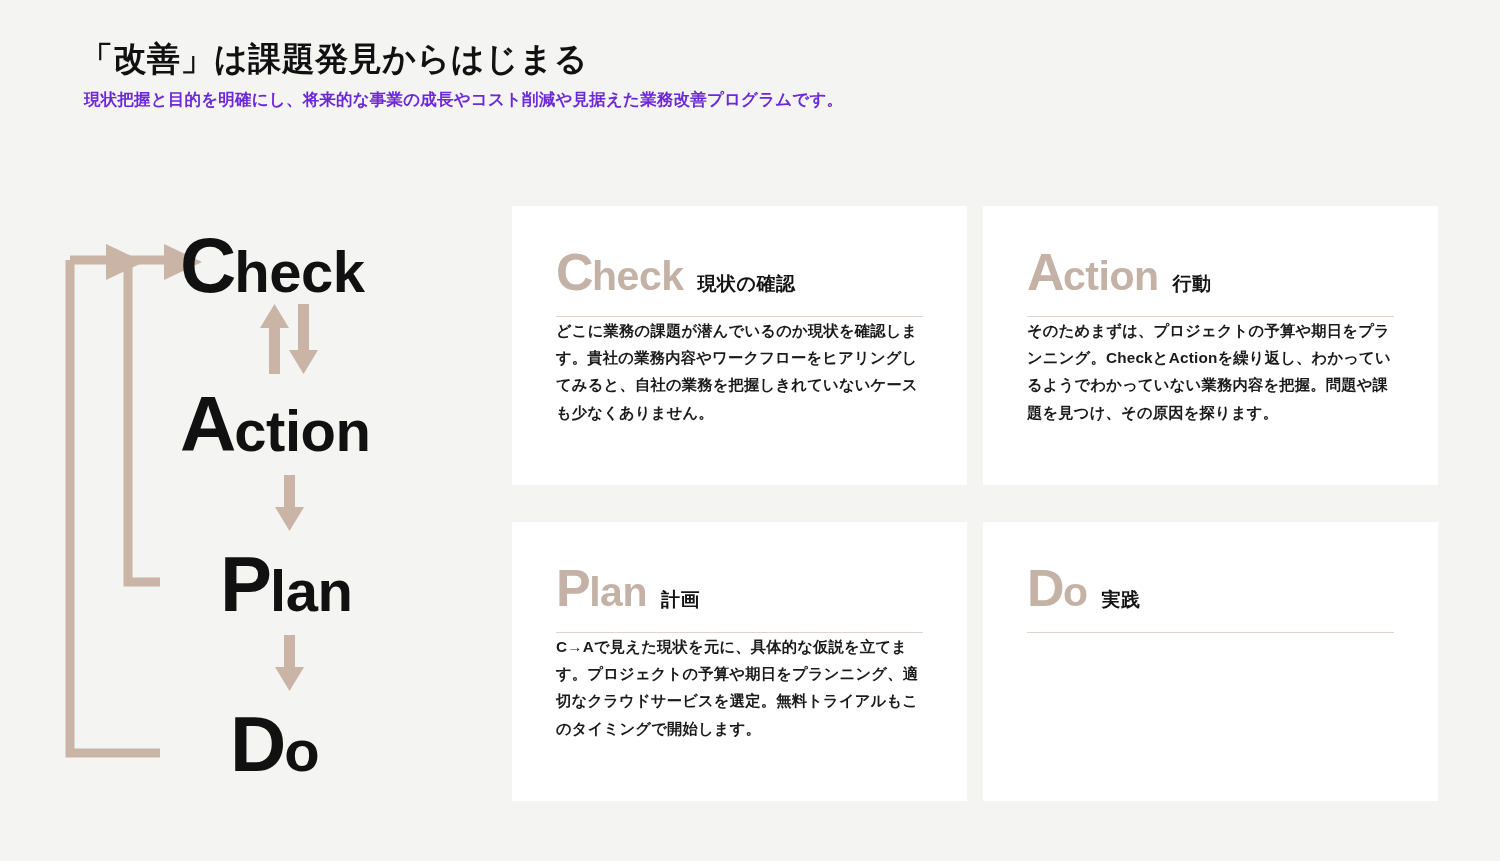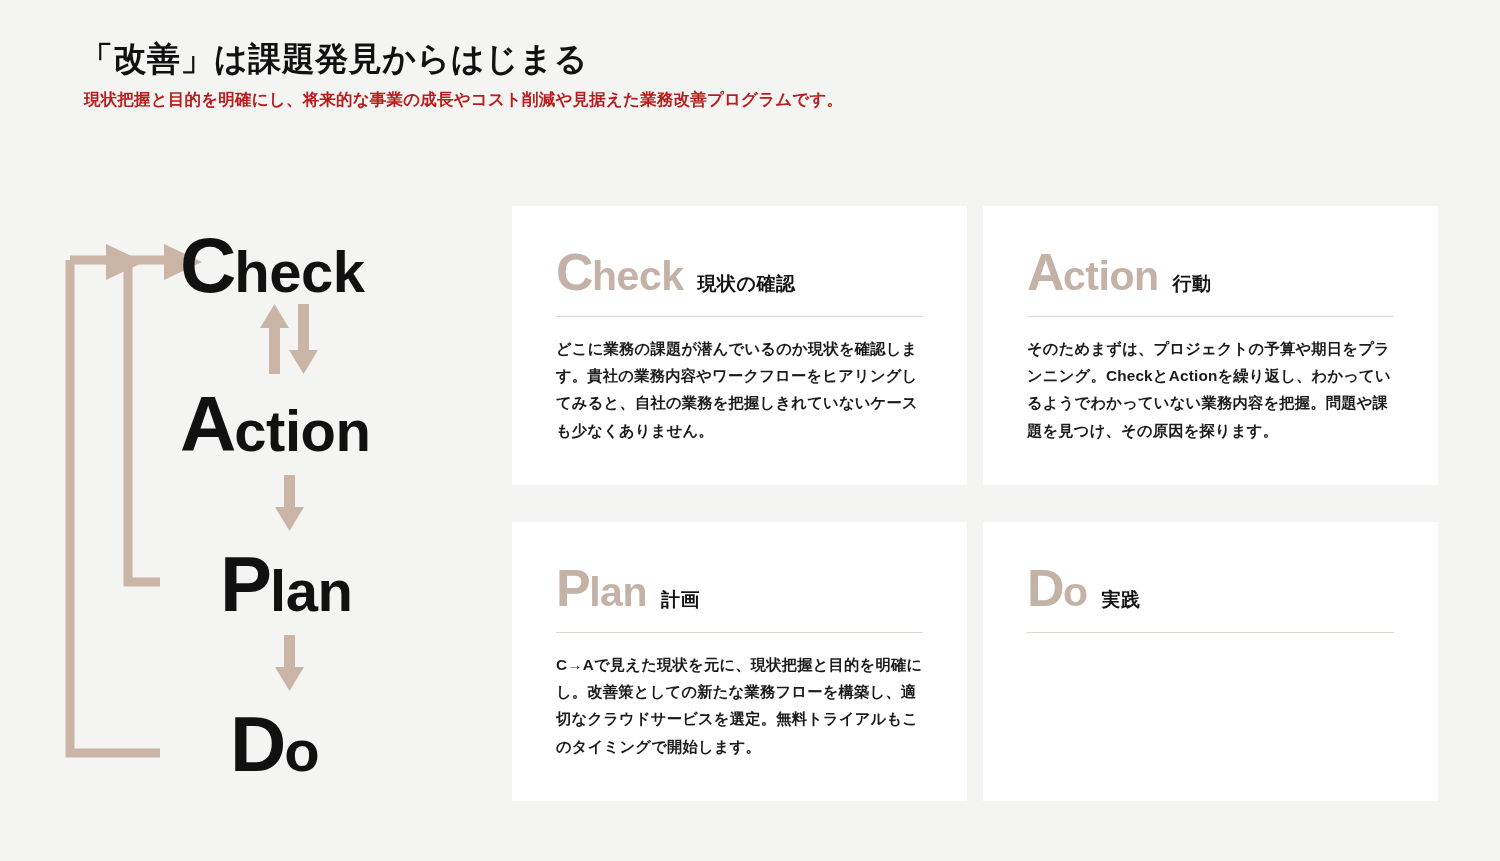--- a/index.html
+++ b/index.html
@@ -28,21 +28,21 @@
     font-weight: 700;
     color: #111111;
     letter-spacing: 0.5px;
     line-height: 1.25;
     margin: 0;
     white-space: nowrap;
   }
   .page-subtitle {
     font-size: 16.5px;
     font-weight: 700;
-    color: #b91c1c;
+    color: #6d28d9;
     letter-spacing: 0.2px;
     margin: 10px 0 0 4px;
     white-space: nowrap;
   }
 
   
   .cycle-diagram {
     position: absolute;
     left: 40px;
     top: 200px;
@@ -113,21 +113,20 @@
   .card-head-ja {
     color: #141414;
     font-size: 19px;
     font-weight: 700;
     white-space: nowrap;
     letter-spacing: 0.5px;
     padding-bottom: 4px;
     margin-top: 19px;
   }
   .card-body {
-    margin-top: 18px;
     color: #1b1b1b;
     font-size: 15.3px;
     font-weight: 700;
     line-height: 1.78;
     letter-spacing: 0.2px;
     text-align: left;
   }
 </style>
 </head>
 <body>
@@ -213,21 +212,21 @@
     <div class="card-body">そのためまずは、プロジェクトの予算や期日をプランニング。CheckとActionを繰り返し、わかっているようでわかっていない業務内容を把握。問題や課題を見つけ、その原因を探ります。</div>
   </div>
 
   <div class="card">
     <div class="card-head">
       <div class="card-head-en">
         <span class="cap">P</span><span class="rest">lan</span>
       </div>
       <div class="card-head-ja">計画</div>
     </div>
-    <div class="card-body">C→Aで見えた現状を元に、現状把握と目的を明確にし。改善策としての新たな業務フローを構築し、適切なクラウドサービスを選定。無料トライアルもこのタイミングで開始します。</div>
+    <div class="card-body">C→Aで見えた現状を元に、具体的な仮説を立てます。プロジェクトの予算や期日をプランニング、適切なクラウドサービスを選定。無料トライアルもこのタイミングで開始します。</div>
   </div>
 
   <div class="card">
     <div class="card-head">
       <div class="card-head-en">
         <span class="cap">D</span><span class="rest">o</span>
       </div>
       <div class="card-head-ja">実践</div>
     </div>
   </div>

